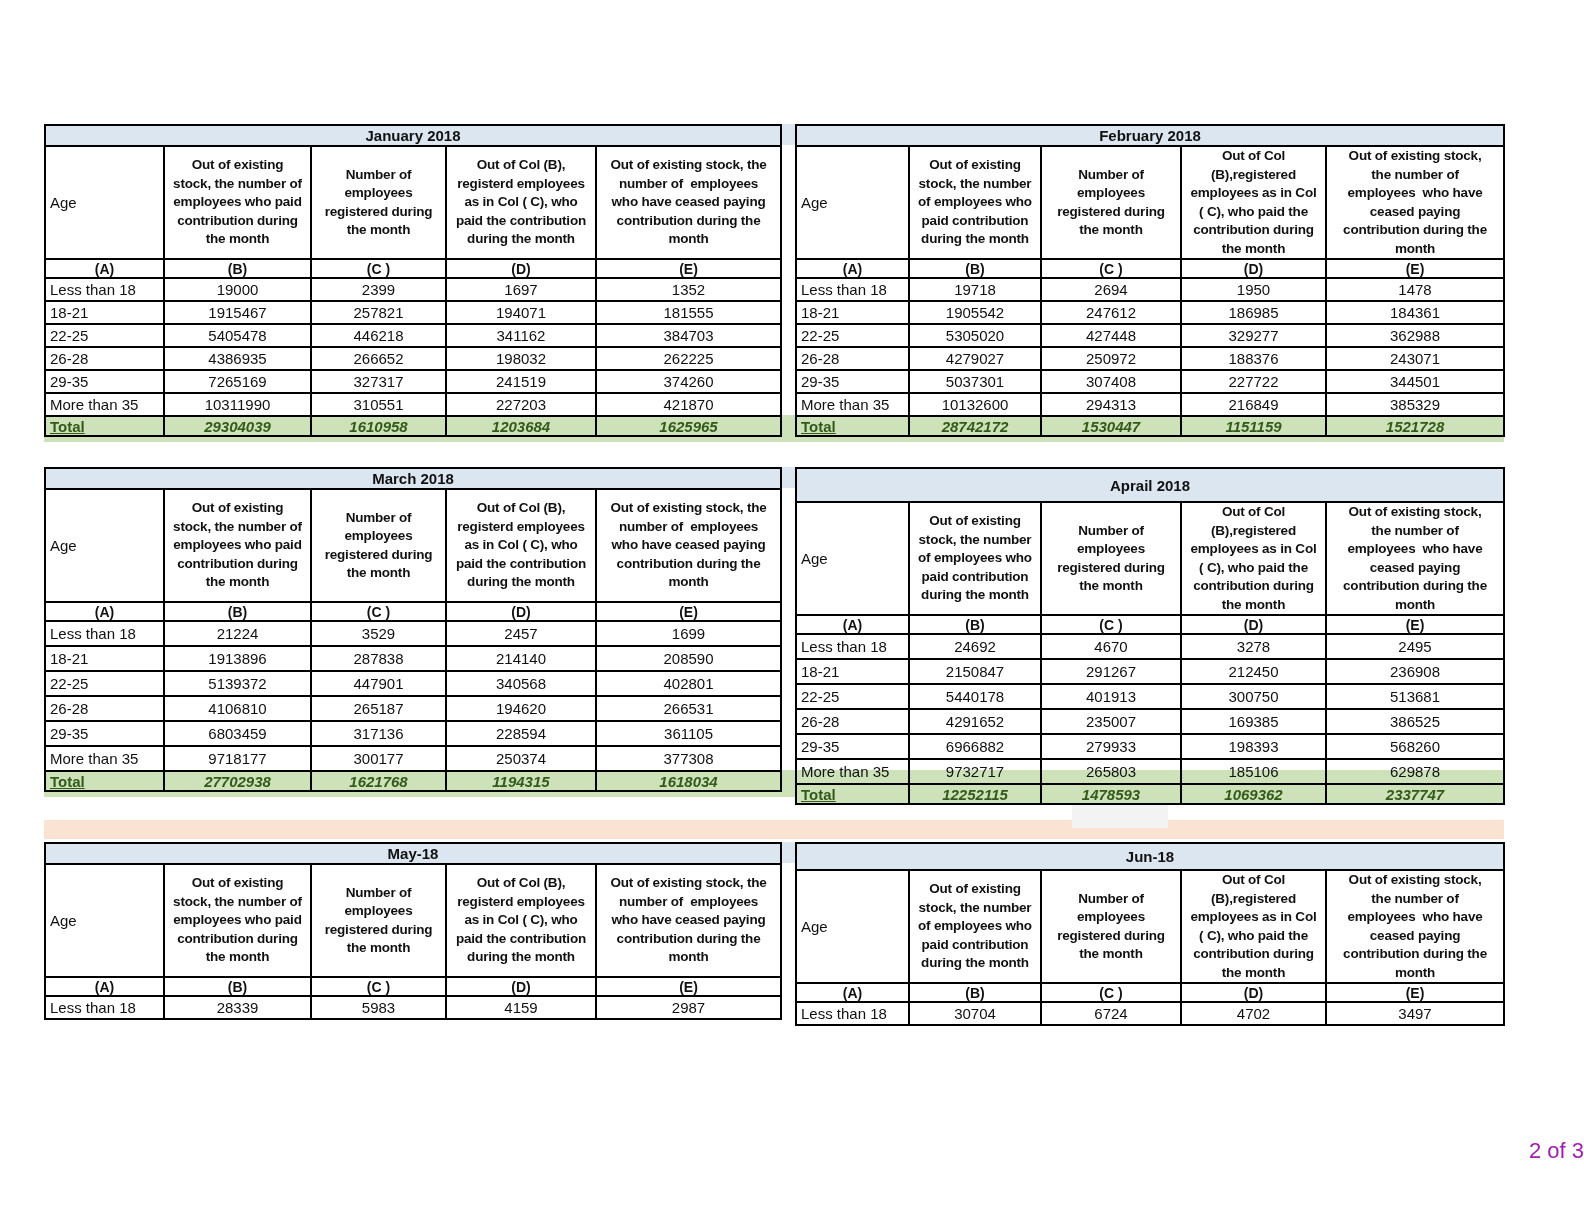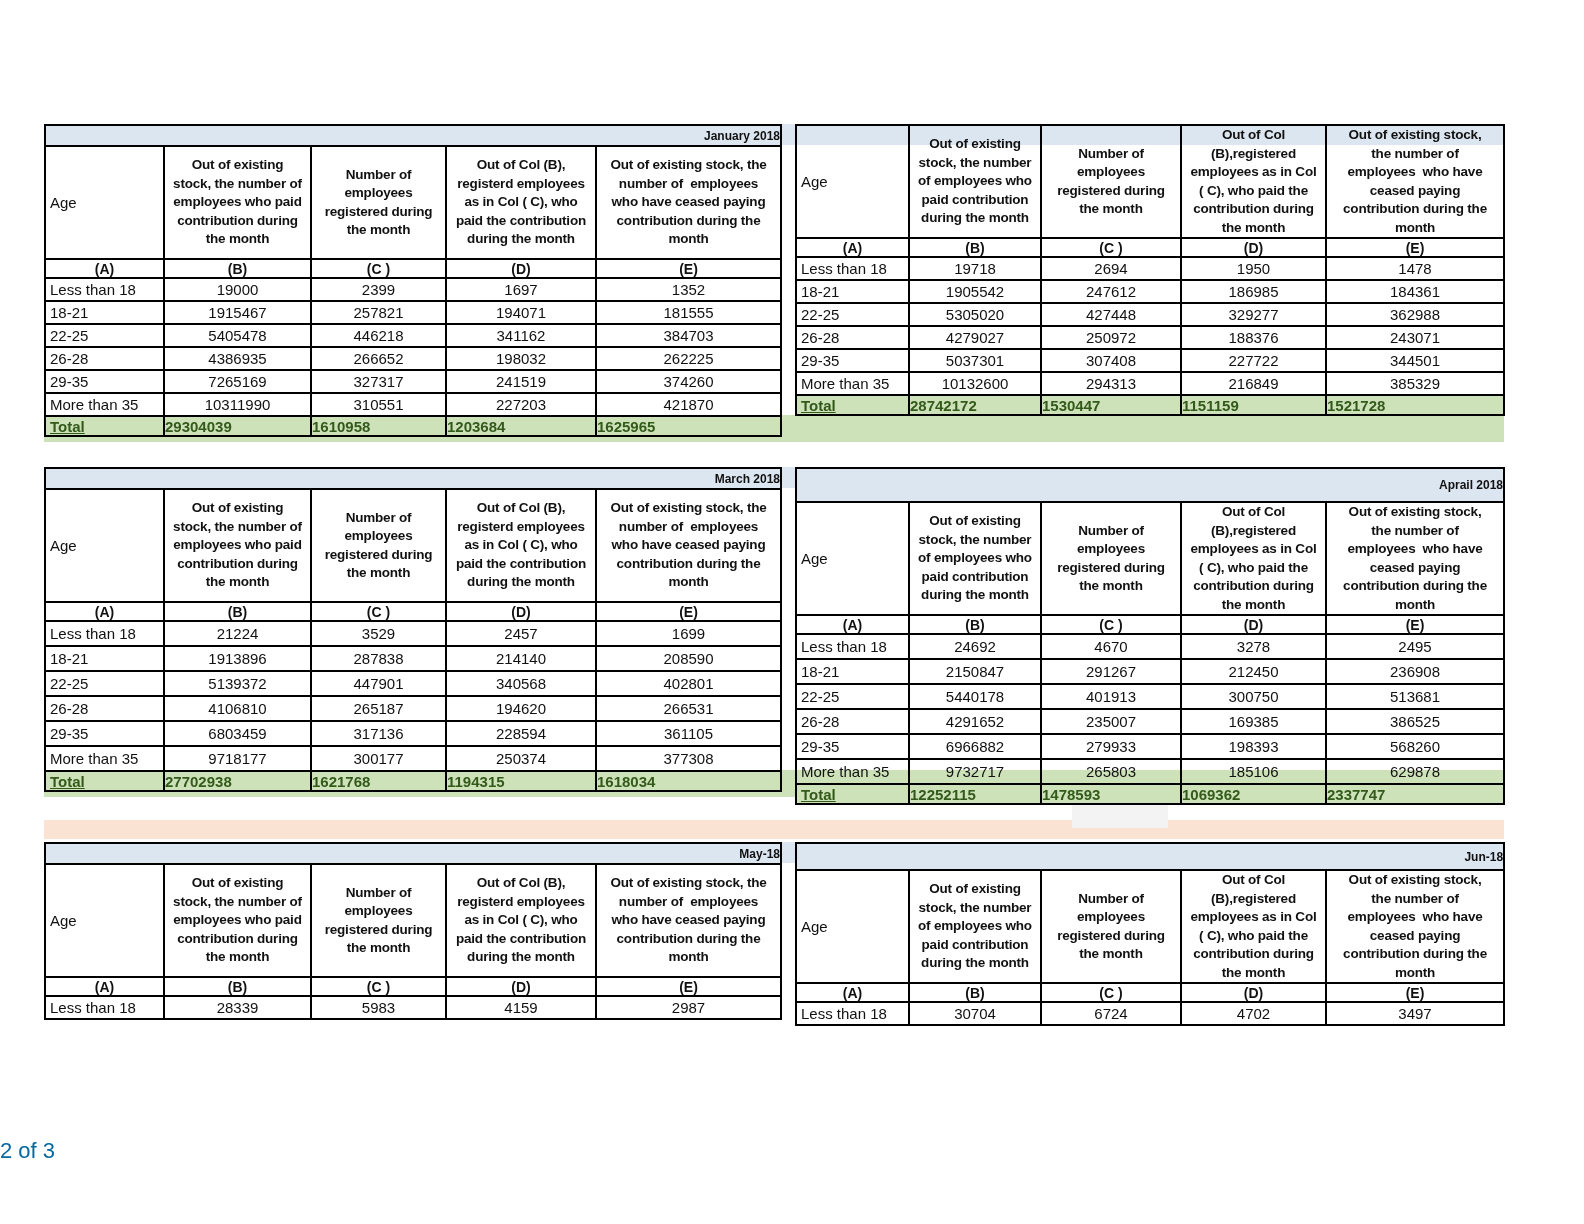--- a/index.html
+++ b/index.html
@@ -10,38 +10,38 @@
   }
   .page{position:absolute;inset:0;}
   .strip{position:absolute;left:44px;width:1460px;}
   .strip.blue{height:21px;background:var(--blue);}
   .strip.green{height:27px;background:var(--green);}
   .strip.peach{top:820px;height:19px;background:var(--peach);}
   .artifact{position:absolute;background:#f3f3f3;}
   .tbl{position:absolute;}
   .tbl table{border-collapse:collapse;table-layout:fixed;width:100%;}
   .tbl td{border:2px solid #000;padding:0;overflow:hidden;font-size:15px;vertical-align:middle;}
-  td.title{background:var(--blue);font-weight:700;text-align:right;font-size:12px;}
+  td.title{background:var(--blue);font-weight:700;text-align:center;font-size:15px;}
   td.ageh{text-align:left;padding:0 4px;font-size:15px;}
   td.hdr{padding:0;}
   .hclip{
     height:107px;display:flex;align-items:center;justify-content:center;
     text-align:center;overflow:hidden;white-space:pre;
     font-weight:700;font-size:13.5px;line-height:18.5px;letter-spacing:-0.2px;
   }
   td.letter{font-weight:700;text-align:center;font-size:14px;}
   td.age{text-align:left;padding:0 4px;font-size:15px;}
   td.num{text-align:center;font-size:15px;}
   tr.total-row td{background:var(--green);color:var(--greentext);font-weight:700;font-size:15px;}
   td.tlabel{text-align:left;padding:0 4px;text-decoration:underline;}
-  td.tnum{}
+  td.tnum{text-align:center;font-style:italic;}
   td.muted{color:#7d8d72;}
   .footer{
     position:absolute;left:0;top:1138px;width:100%;
-    text-align:left;font-size:22px;color:#0369a1;
+    text-align:right;font-size:22px;color:#a21caf;
   }
 </style>
 </head>
 <body>
 
 <div class="page">
 
   <div class="strip blue" style="top:124px"></div>
   <div class="strip blue" style="top:467px"></div>
   <div class="strip blue" style="top:842px"></div>
@@ -155,20 +155,23 @@
   <div class="tbl" style="left:795px;top:124px;width:708px">
       <table>
         <colgroup>
           <col style="width: 113px;">
           <col style="width: 132px;">
           <col style="width: 140px;">
           <col style="width: 145px;">
           <col style="width: 178px;">
         </colgroup>
         <tbody>
+          <tr style="height: 21px;">
+            <td colspan="5" class="title">February 2018</td>
+          </tr>
           <tr style="height: 113px;">
             <td class="ageh">Age</td>
             <td class="hdr">
               <div class="hclip"><span>Out of existing
 stock, the number
 of employees who
 paid contribution
 during the month</span></div>
             </td>
             <td class="hdr">

